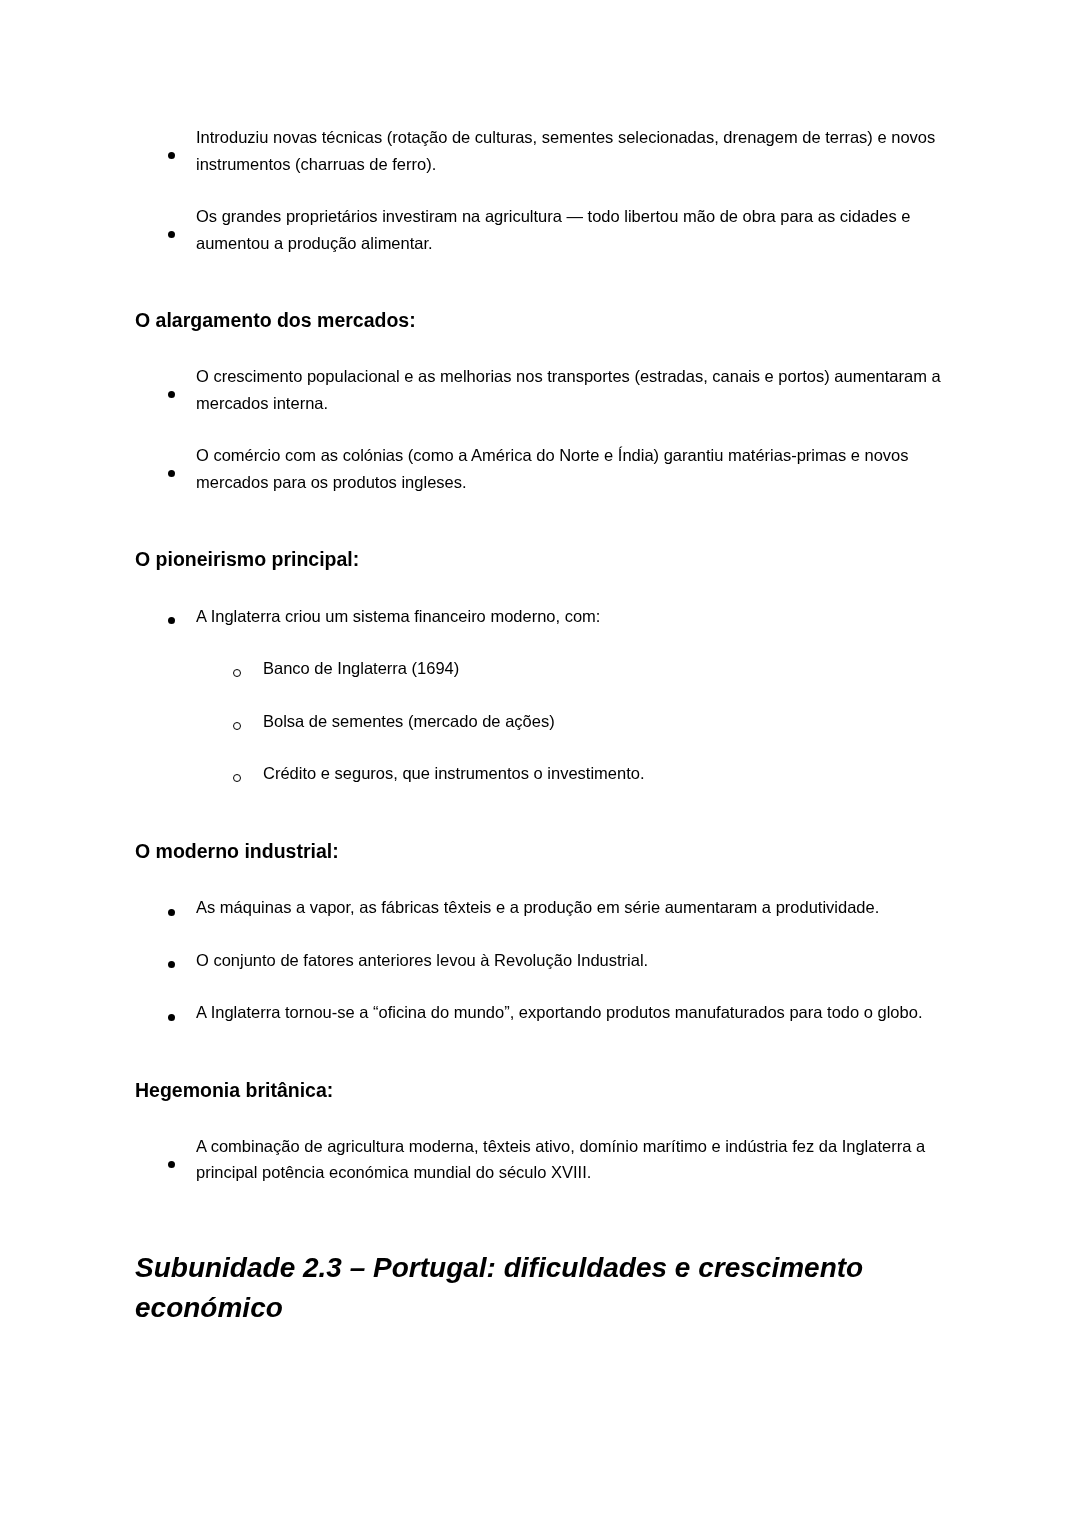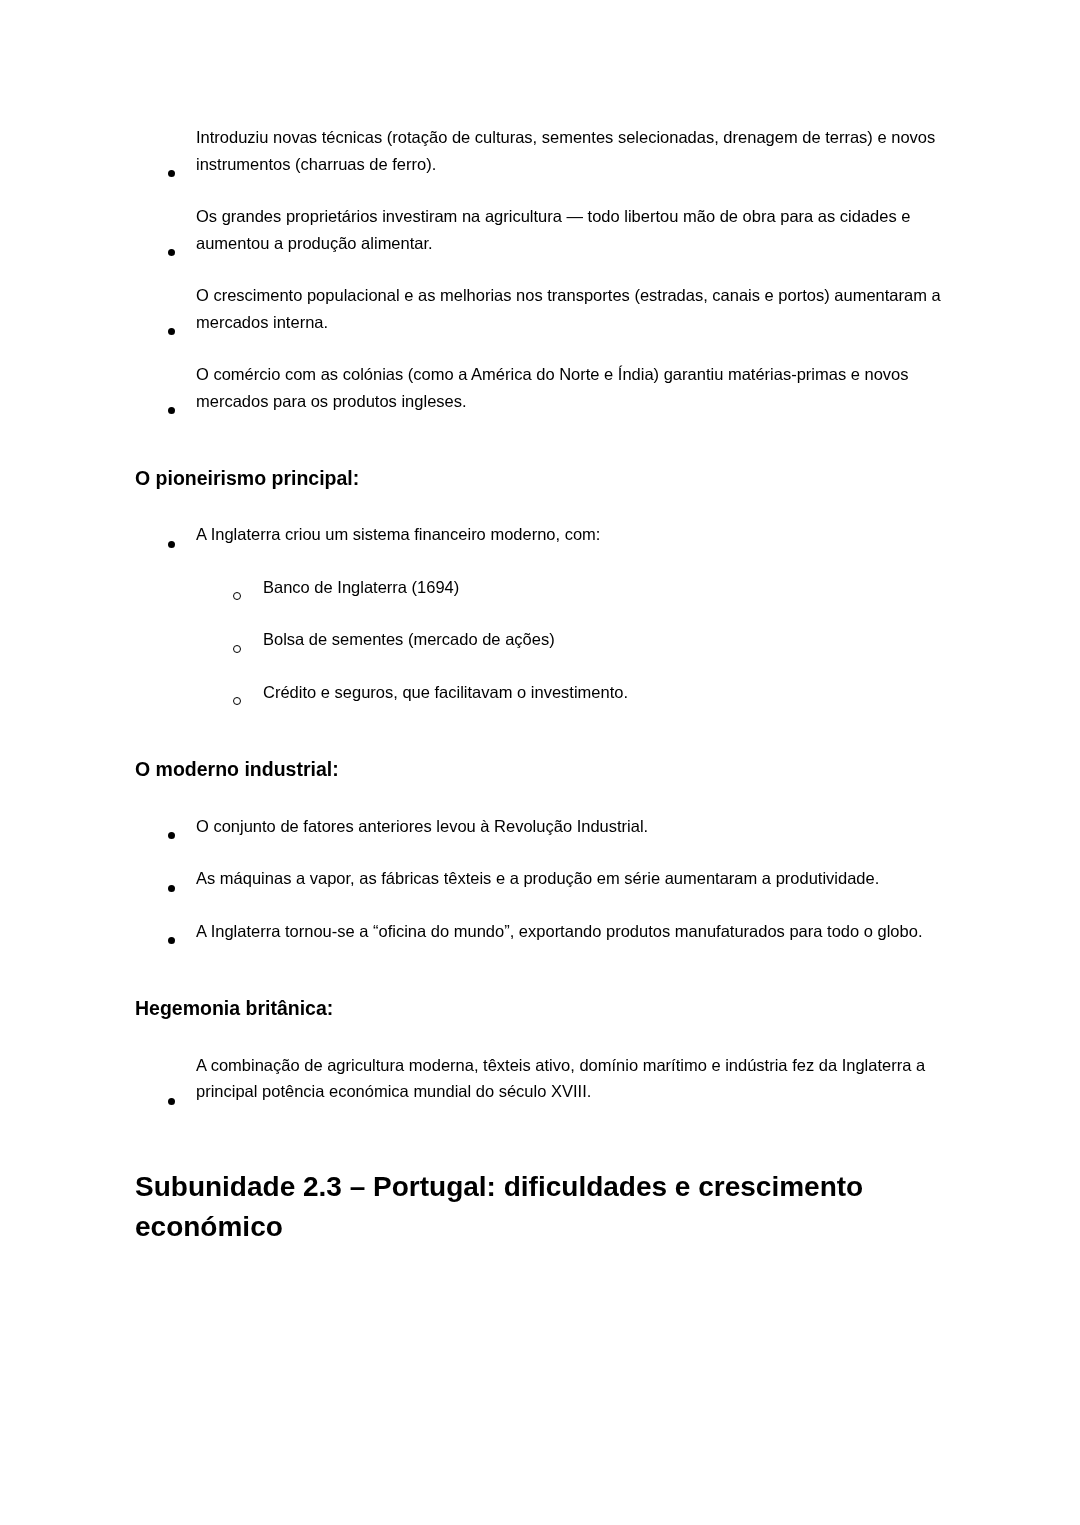--- a/index.html
+++ b/index.html
@@ -19,21 +19,21 @@
     color: #000000;
     overflow: hidden;
   }
   .list {
     list-style: none;
     margin: 0;
     padding: 0;
   }
   .list li {
     display: flex;
-    align-items: flex-end;
+    align-items: center;
     margin: 0 0 26px 0;
     font-size: 16.5px;
     line-height: 26.5px;
   }
   li.l1 { padding-left: 33px; }
   li.l2 { padding-left: 98px; }
   .marker {
     flex: 0 0 auto;
     width: 7px;
     height: 7px;
@@ -59,37 +59,39 @@
     font-weight: bold;
     line-height: 1.3;
     margin: 52px 0 30px 0;
   }
   .final-heading {
     font-size: 28px;
     font-weight: bold;
     line-height: 1.45;
     margin: 62px 0 0 0;
     max-width: 812px;
+    font-style: italic;
   }
 </style>
 </head>
 <body>
 
 <div class="page">
   <div id="doc-root">
       <ul class="list">
         <li class="l1">
           <span class="marker"></span>
           <span class="btext">Introduziu novas técnicas (rotação de culturas, sementes selecionadas, drenagem de terras) e novos instrumentos (charruas de ferro).</span>
         </li>
         <li class="l1">
           <span class="marker"></span>
           <span class="btext">Os grandes proprietários investiram na agricultura — todo libertou mão de obra para as cidades e aumentou a produção alimentar.</span>
         </li>
       </ul>
+      <h2 class="section-heading">O alargamento dos mercados:</h2>
       <ul class="list">
         <li class="l1">
           <span class="marker"></span>
           <span class="btext">O crescimento populacional e as melhorias nos transportes (estradas, canais e portos) aumentaram a mercados interna.</span>
         </li>
         <li class="l1">
           <span class="marker"></span>
           <span class="btext">O comércio com as colónias (como a América do Norte e Índia) garantiu matérias-primas e novos mercados para os produtos ingleses.</span>
         </li>
       </ul>
@@ -102,32 +104,32 @@
         <li class="l2">
           <span class="marker"></span>
           <span class="btext">Banco de Inglaterra (1694)</span>
         </li>
         <li class="l2">
           <span class="marker"></span>
           <span class="btext">Bolsa de sementes (mercado de ações)</span>
         </li>
         <li class="l2">
           <span class="marker"></span>
-          <span class="btext">Crédito e seguros, que facilitavam o investimento.</span>
+          <span class="btext">Crédito e seguros, que instrumentos o investimento.</span>
         </li>
       </ul>
       <h2 class="section-heading">O moderno industrial:</h2>
       <ul class="list">
         <li class="l1">
           <span class="marker"></span>
-          <span class="btext">O conjunto de fatores anteriores levou à Revolução Industrial.</span>
+          <span class="btext">As máquinas a vapor, as fábricas têxteis e a produção em série aumentaram a produtividade.</span>
         </li>
         <li class="l1">
           <span class="marker"></span>
-          <span class="btext">As máquinas a vapor, as fábricas têxteis e a produção em série aumentaram a produtividade.</span>
+          <span class="btext">O conjunto de fatores anteriores levou à Revolução Industrial.</span>
         </li>
         <li class="l1">
           <span class="marker"></span>
           <span class="btext">A Inglaterra tornou-se a “oficina do mundo”, exportando produtos manufaturados para todo o globo.</span>
         </li>
       </ul>
       <h2 class="section-heading">Hegemonia britânica:</h2>
       <ul class="list">
         <li class="l1">
           <span class="marker"></span>

